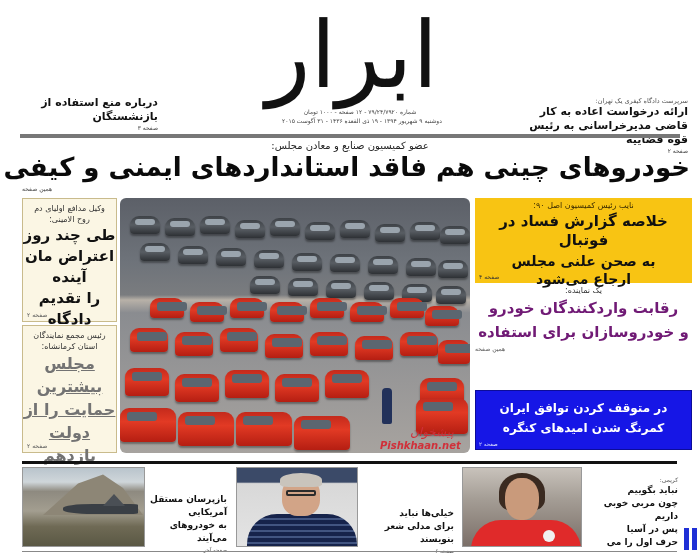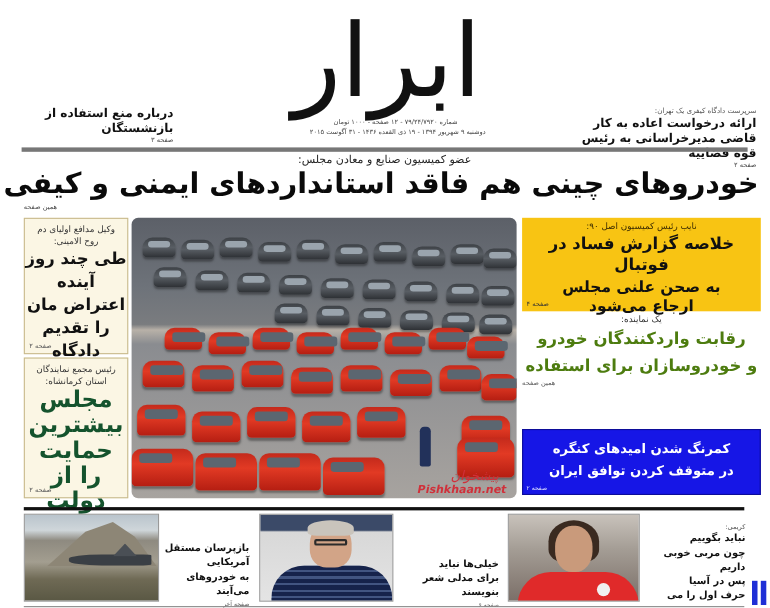--- a/index.html
+++ b/index.html
@@ -21,21 +21,21 @@
   .rule-thick { left: 20px; top: 134px; width: 660px; height: 4px; background: #777; }
 
   .subhead { left: 150px; top: 140px; width: 400px; text-align: center; font-size: 10px; color: #222; }
   .headline { left: 10px; top: 152px; width: 680px; text-align: center; font-weight: bold; font-size: 26px; line-height: 30px; color: #0a0a0a; letter-spacing: -0.5px; white-space: nowrap; }
   .ref-small { font-size: 6px; color: #444; }
 
   
   .box-cream { background: #fbf6e4; border: 1px solid #c9bb8c; text-align: center; }
   .box-cream .kick { font-size: 8px; color: #333; line-height: 11px; margin-top: 4px; }
   .box-cream .title1 { font-size: 15px; font-weight: bold; line-height: 21px; color: #111; }
-  .box-cream .title2 { font-size: 21px; font-weight: 900; line-height: 23px; color: #14532d; }
+  .box-cream .title2 { font-size: 16px; font-weight: 900; line-height: 23px; color: #737373; text-decoration: underline; }
   .box-cream .pref { position: absolute; left: 4px; bottom: 3px; font-size: 6px; color: #555; }
 
   
   .photo { left: 120px; top: 198px; width: 350px; height: 255px; border-radius: 6px; overflow: hidden;
            background: linear-gradient(180deg, #5c6068 0%, #6e737a 25%, #7a7c7f 38%, #b8b1a8 40%, #8a8c90 45%, #a7a39f 100%); }
   .car-rows { position: absolute; left: 0; right: 0; }
   .car { position: absolute; width: 44px; height: 28px; border-radius: 9px 9px 4px 4px;
          background: linear-gradient(180deg, #c42a1c 0%, #e23a24 40%, #b51e12 100%); box-shadow: 0 2px 2px rgba(0,0,0,0.35); }
   .car::before { content: ""; position: absolute; left: 7px; top: 4px; width: 30px; height: 9px; background: #5b6670; border-radius: 3px; }
   .car.gray { background: linear-gradient(180deg, #3e4247 0%, #585d63 50%, #2e3135 100%); height: 18px; width: 30px; }
@@ -46,21 +46,21 @@
 
   
   .yellow-box { left: 475px; top: 198px; width: 217px; height: 85px; background: #f8c413; text-align: center; }
   .yellow-box .kick { font-size: 8px; color: #3a2b00; margin-top: 3px; }
   .yellow-box .l1 { font-size: 15px; font-weight: 900; line-height: 19px; color: #111; margin-top: 2px; }
   .yellow-box .l2 { font-size: 14px; font-weight: bold; line-height: 18px; color: #111; margin-top: 2px; }
   .yellow-box .pref { position: absolute; left: 4px; bottom: 3px; font-size: 6px; color: #333; }
 
   .mid-story { left: 475px; top: 286px; width: 217px; text-align: center; }
   .mid-story .kick { font-size: 8px; color: #333; }
-  .mid-story .title { font-size: 15px; font-weight: 900; line-height: 22px; color: #4d7c0f; margin-top: 2px; text-align: center; }
+  .mid-story .title { font-size: 15px; font-weight: 900; line-height: 22px; color: #701a75; margin-top: 2px; text-align: center; }
   .mid-story .pref { font-size: 6px; color: #555; text-align: left; margin-top: 2px; }
 
   .blue-box { left: 475px; top: 390px; width: 217px; height: 60px; background: #1616e6; text-align: center; border: 1px solid #0c0c99; }
   .blue-box .t { font-size: 12px; font-weight: 900; color: #ffffff; line-height: 20px; }
   .blue-box .t:first-child { margin-top: 7px; }
   .blue-box .pref { position: absolute; left: 3px; bottom: 2px; font-size: 5.5px; color: #dfe3ff; }
 
   .rule-bottom { left: 22px; top: 461px; width: 655px; height: 3px; background: #111; }
 
   
@@ -117,22 +117,22 @@
 <div class="abs rule-thick"></div>
 
 <div class="abs subhead">عضو کمیسیون صنایع و معادن مجلس:</div>
 <div class="abs headline">خودروهای چینی هم فاقد استانداردهای ایمنی و کیفی هستند</div>
 <div class="abs ref-small" style="left:22px; top:185px;">همین صفحه</div>
 
 <div class="abs box-cream" style="left:22px; top:198px; width:95px; height:124px;">
   <div class="kick">وکیل مدافع اولیای دم</div>
   <div class="kick" style="margin-top:0">روح الامینی:</div>
   <div class="title1">طی چند روز</div>
+  <div class="title1">اعتراض مان</div>
   <div class="title1">آینده</div>
-  <div class="title1">اعتراض مان</div>
   <div class="title1">را تقدیم دادگاه</div>
   <div class="title1">می کنیم</div>
   <div class="pref">صفحه ۲</div>
 </div>
 
 <div class="abs box-cream" style="left:22px; top:325px; width:95px; height:128px;">
   <div class="kick">رئیس مجمع نمایندگان</div>
   <div class="kick" style="margin-top:0">استان کرمانشاه:</div>
   <div class="title2">مجلس بیشترین</div>
   <div class="title2">حمایت را از</div>
@@ -212,22 +212,22 @@
 </div>
 
 <div class="abs mid-story">
   <div class="kick">یک نماینده:</div>
   <div class="title">رقابت واردکنندگان خودرو</div>
   <div class="title">و خودروسازان برای استفاده</div>
   <div class="pref">همین صفحه</div>
 </div>
 
 <div class="abs blue-box">
+  <div class="t">در متوقف کردن توافق ایران</div>
   <div class="t">کمرنگ شدن امیدهای کنگره</div>
-  <div class="t">در متوقف کردن توافق ایران</div>
   <div class="pref">صفحه ۲</div>
 </div>
 
 <div class="abs rule-bottom"></div>
 
 <div class="abs bottom-item" style="left:22px; width:205px;">
   <div class="bimg img-jet" style="left:0; width:123px;">
     <div class="mountain"></div>
     <div class="jet"></div>
   </div>

